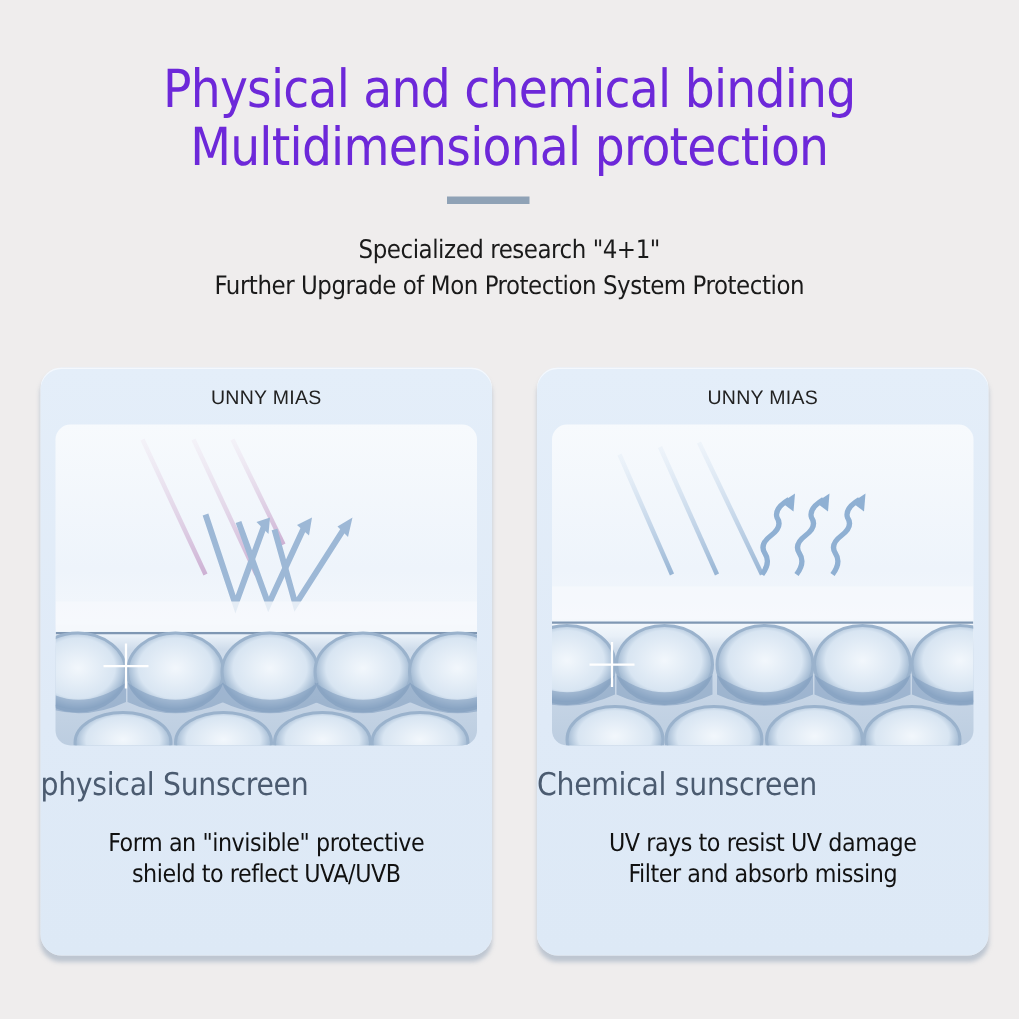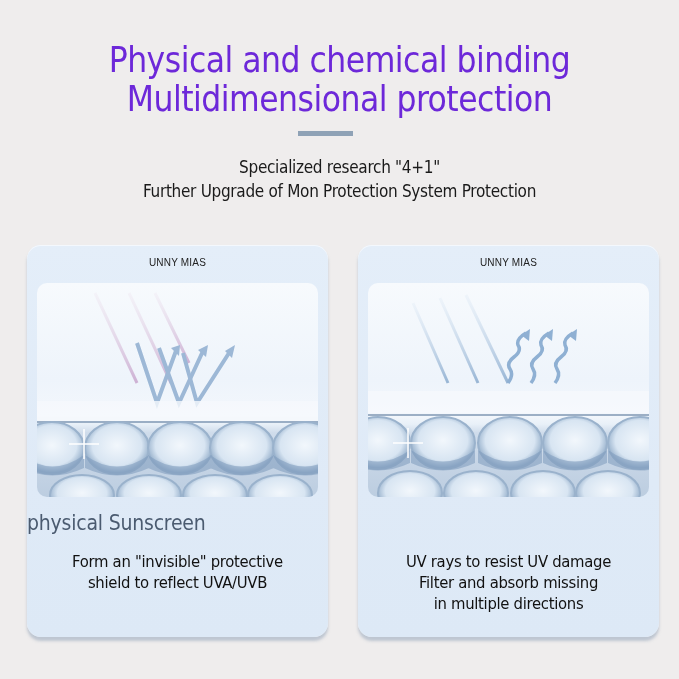--- a/index.html
+++ b/index.html
@@ -10,21 +10,21 @@
   .t2 { top:79px; }
   .divider { position:absolute; left:298px; top:131px; width:55px; height:5px; background:#8fa2b6; }
   .sub { position:absolute; left:0; width:679px; text-align:center; font-size:17px; line-height:24px; color:#1a1a1a; letter-spacing:-0.3px; }
   .s1 { top:155px; }
   .s2 { top:179px; }
   .card { position:absolute; top:245px; width:301px; height:392px; border-radius:14px;
           background:linear-gradient(180deg,#e4eef9 0%,#dfeaf7 60%,#dde9f6 100%);
           box-shadow:0 4px 3px rgba(150,165,185,0.55), 0 1px 0 #f4f8fd inset; }
   .card.left { left:27px; }
   .card.right { left:358px; }
-  .brand { position:absolute; top:12px; left:0; width:100%; text-align:center; font-family:"Liberation Sans",sans-serif; font-size:10px; color:#222; letter-spacing:0.2px; }
+  .brand { position:absolute; top:12px; left:0; width:100%; text-align:center; font-family:"Liberation Sans",sans-serif; font-size:13px; color:#222; letter-spacing:0.2px; }
   .visual { position:absolute; left:10px; top:38px; width:281px; height:214px; border-radius:10px; overflow:hidden;
             background:linear-gradient(180deg,#f7fafd 0%,#eef4fb 45%,#f3f7fc 62%,#e8f0f8 66%,#cfdceb 70%,#bccde0 100%); }
   .visual svg { position:absolute; left:0; top:0; }
   .ctitle { position:absolute; top:266px; left:0; width:100%; text-align:left; font-size:21px; color:#4b5b70; letter-spacing:-0.2px; }
   .desc { position:absolute; top:306px; left:0; width:100%; text-align:center; font-size:16.5px; line-height:21px; color:#111; letter-spacing:-0.3px; }
 </style>
 </head>
 <body>
 
 <div>
@@ -144,18 +144,18 @@
         <path d="M110,167 Q142,190 174,167 L174,180 Q142,195 110,180 Z"></path>
         <path d="M175,167 Q207,190 239,167 L239,180 Q207,195 175,180 Z"></path>
         <path d="M240,167 Q272,190 304,167 L304,180 Q272,195 240,180 Z"></path>
       </g>
       <g stroke="#ffffff" stroke-width="1.5">
         <line x1="40" y1="145" x2="40" y2="175"></line>
         <line x1="25" y1="160" x2="55" y2="160"></line>
       </g>
     </svg>
   </div>
+  <div class="ctitle">Chemical sunscreen</div>
   <div class="desc">
     <div>UV rays to resist UV damage</div>
     <div>Filter and absorb missing</div>
-    <div>in multiple directions</div>
   </div>
 </div>
 
 </body></html>

